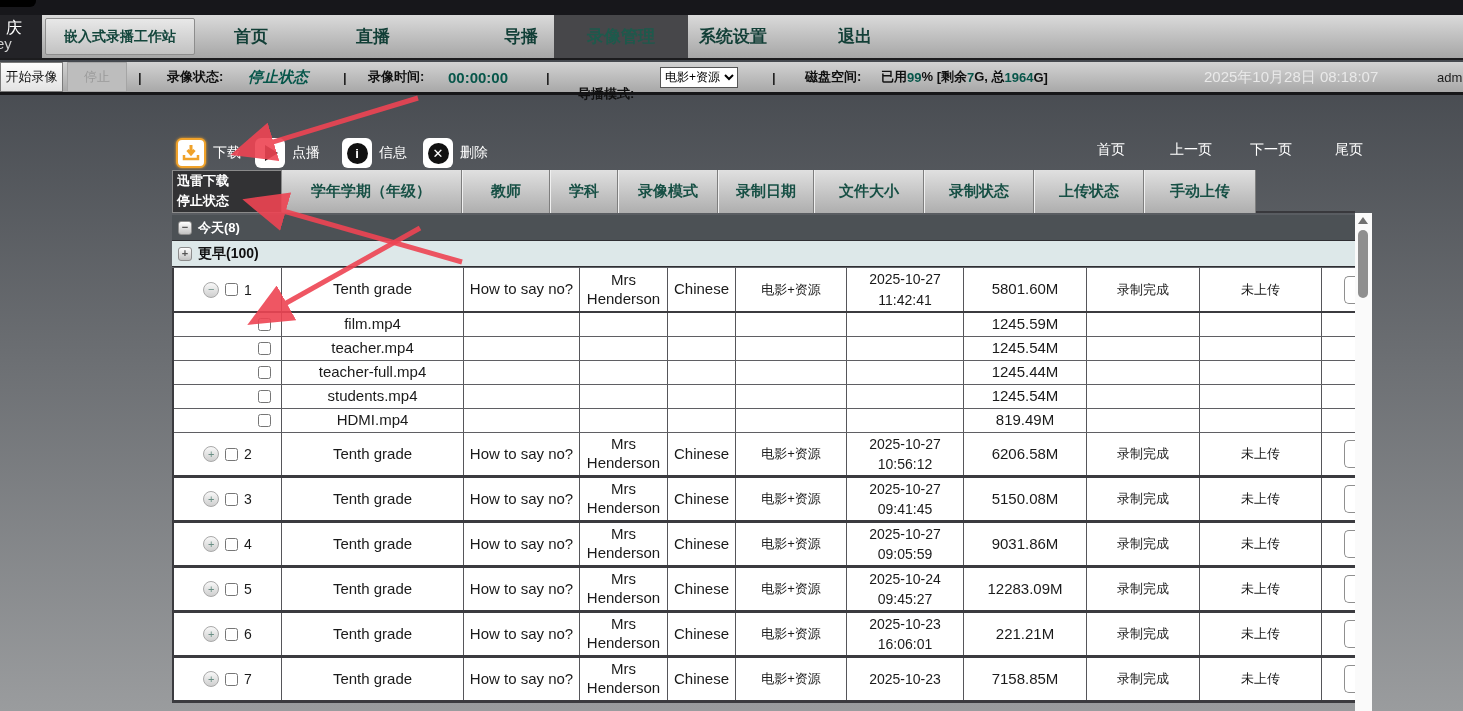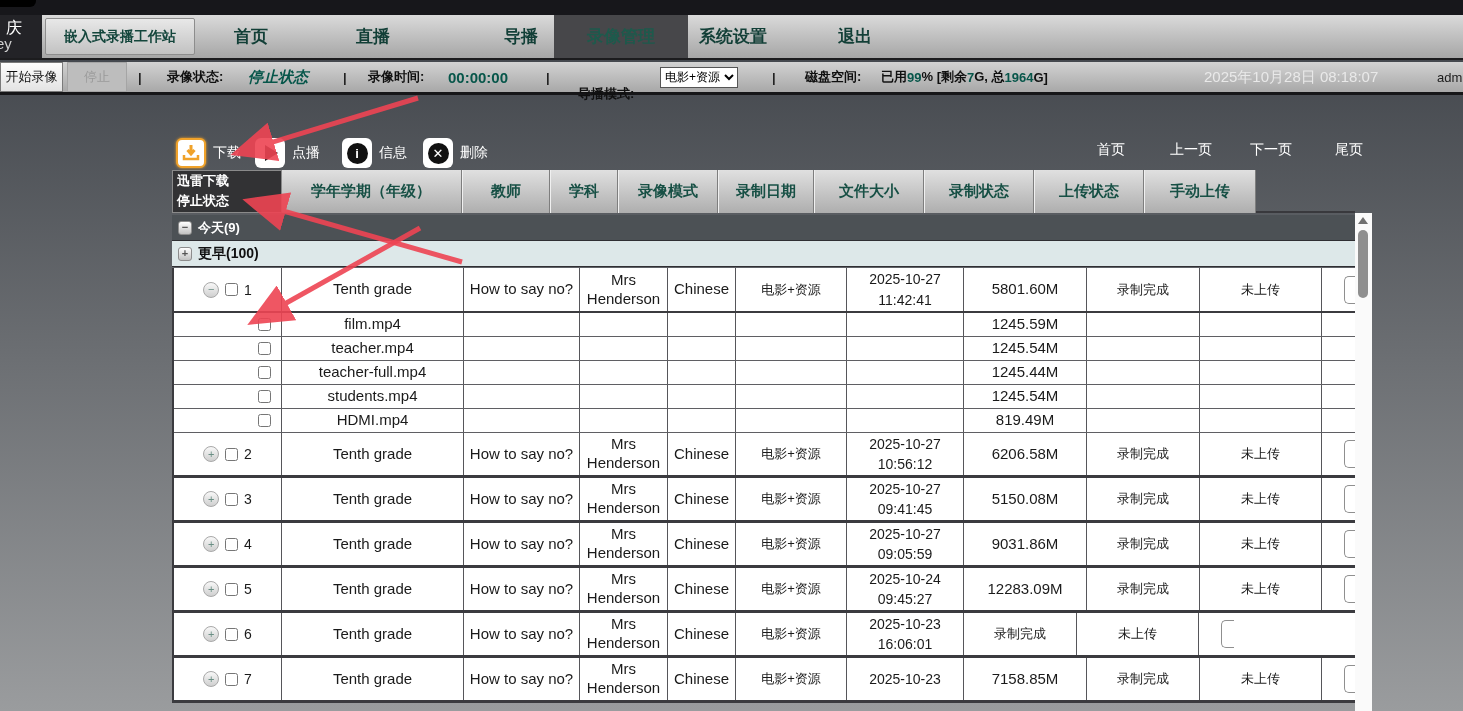--- a/index.html
+++ b/index.html
@@ -220,21 +220,21 @@
     </div>
   </div>
 
   <div class="dropdown">
     <div class="dd-item">迅雷下载</div>
     <div class="dd-item">停止状态</div>
   </div>
 
   <div class="grow dark" style="top:215px;">
     <div class="gbtn">−</div>
-    <span>今天(9)</span>
+    <span>今天(8)</span>
   </div>
   <div class="grow light" style="top:241px;">
     <div class="gbtn">+</div>
     <span>更早(100)</span>
   </div>
 
   <div class="tbody">
       <div class="trow main first">
         <div class="cell c0 selcell">
           <div class="expand-circle">−</div>
@@ -428,20 +428,21 @@
         </div>
         <div class="cell c1 en">Tenth grade</div>
         <div class="cell c2 en">How to say no?</div>
         <div class="cell c3 en">Mrs Henderson</div>
         <div class="cell c4 en">Chinese</div>
         <div class="cell c5 cn">电影+资源</div>
         <div class="cell c6 datecell">
           <div>2025-10-23</div>
           <div>16:06:01</div>
         </div>
+        <div class="cell c7 en">221.21M</div>
         <div class="cell c8 cn">录制完成</div>
         <div class="cell c9 cn">未上传</div>
         <div class="cell c10">
           <div class="edgebtn"></div>
         </div>
       </div>
       <div class="trow main">
         <div class="cell c0 selcell">
           <div class="expand-circle">+</div>
           <input class="rowcb" type="checkbox" style="">

